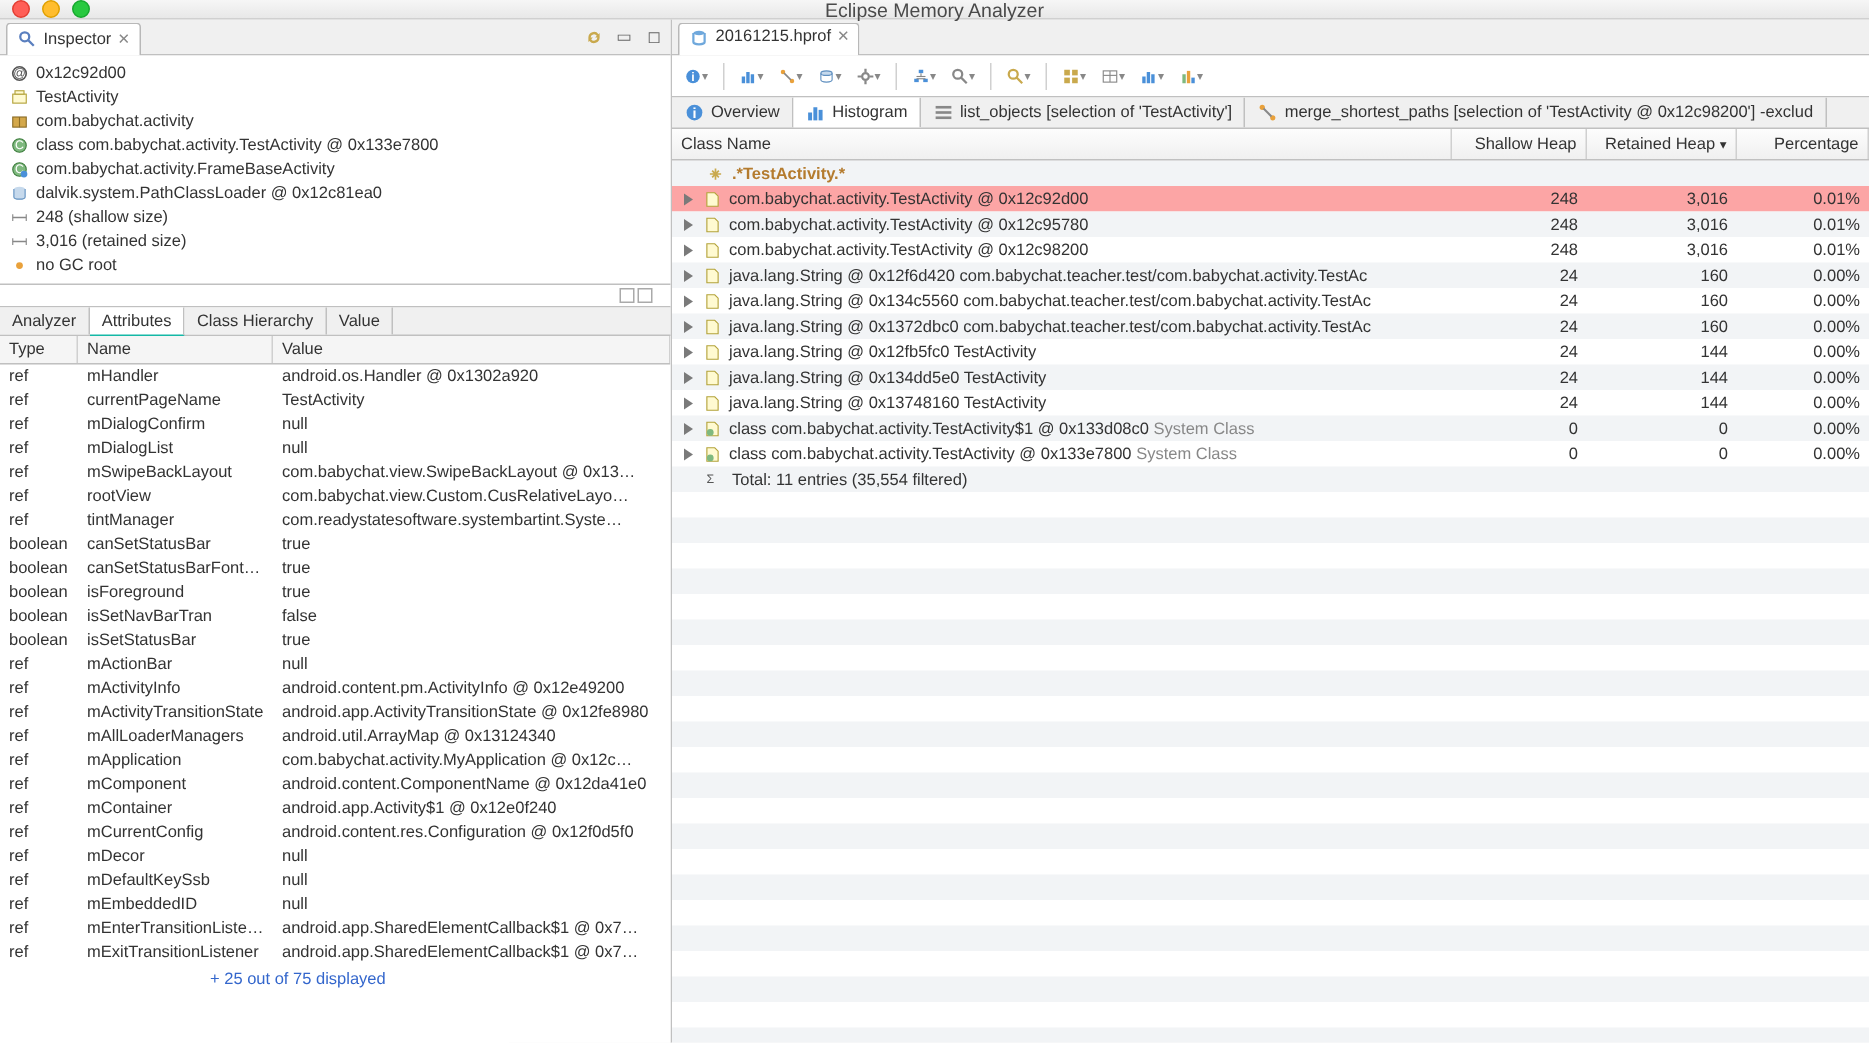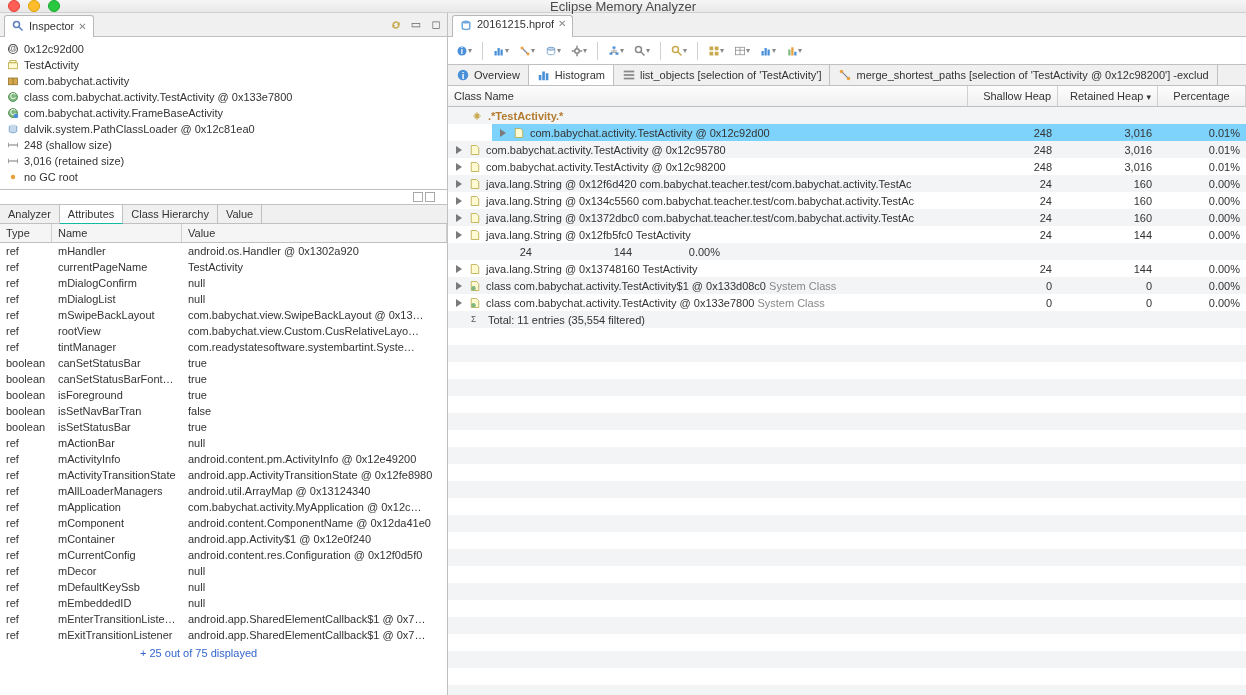--- a/index.html
+++ b/index.html
@@ -36,21 +36,21 @@
 .more{color:#3366cc;padding:4px 0 4px 140px}
 .toolbar{display:flex;align-items:center;gap:10px;padding:4px 8px;border-bottom:1px solid #c0c0c0;background:#fff;height:28px}
 .tbi{width:16px;height:16px;display:inline-flex;align-items:center;justify-content:center}
 .tbsep{width:1px;height:18px;background:#d0d0d0}
 .rtabs{display:flex;border-bottom:1px solid #c0c0c0;background:#f0f0f0;overflow:hidden}
 .rtab{display:flex;align-items:center;gap:4px;padding:3px 8px;border-right:1px solid #c0c0c0;white-space:nowrap}
 .rtab.active{background:#fff}
 .grid{flex:1;overflow:auto}
 .ghdr{display:flex;background:linear-gradient(#fdfdfd,#f0f0f0);border-bottom:1px solid #c0c0c0;position:sticky;top:0}
 .ghdr>div{padding:4px 6px;border-right:1px solid #d0d0d0}
-.gc1{flex:1}.gc2{width:90px;text-align:right}.gc3{width:100px;text-align:right}.gc4{width:88px;text-align:center}
+.gc1{flex:1}.gc2{width:90px;text-align:right}.gc3{width:100px;text-align:right}.gc4{width:88px;text-align:right}
 .grow{display:flex;align-items:center;height:17px}
 .grow:nth-child(odd){background:#f2f4f6}
 .grow>div{padding:1px 6px}
 .grow .gc1{flex:1;display:flex;align-items:center;gap:4px;white-space:nowrap;overflow:hidden}
 .grow .gc2,.grow .gc3,.grow .gc4{text-align:right}
 .tri{width:0;height:0;border-top:4px solid transparent;border-bottom:4px solid transparent;border-left:6px solid #7a7a7a;flex-shrink:0;margin:0 2px}
 .numgrey{color:#999}
 .bold{font-weight:normal}
 .sysclass{color:#888}
 .regex{color:#b47b2e;font-weight:bold}
@@ -505,21 +505,21 @@
                 <svg width="12" height="12" viewBox="0 0 16 16">
                   <path d="M3 8h10M8 3v10M5 5l6 6M11 5l-6 6" stroke="#c9a94d" stroke-width="1.5"></path>
                 </svg>
               </span>
               <span class="regex">.*TestActivity.*</span>
             </div>
             <div class="gc2 numgrey"><numeric></numeric></div>
             <div class="gc3 numgrey"><numeric></numeric></div>
             <div class="gc4 numgrey"><numeric></numeric></div>
           </div>
-          <div class="grow" style="background: #7dd3fc; margin-left: 44px;">
+          <div class="grow" style="background: #fca5a5;">
             <div class="gc1">
               <span class="tri"></span>
               <span class="tic">
                 <svg class="svgicon" viewBox="0 0 16 16">
                   <path d="M3 2h7l3 3v9H3z" fill="#fffad1" stroke="#b3a23a"></path>
                 </svg>
               </span>
               <span>com.babychat.activity.TestActivity @ 0x12c92d00</span>
             </div>
             <div class="gc2">248</div>
@@ -604,20 +604,29 @@
                   <path d="M3 2h7l3 3v9H3z" fill="#fffad1" stroke="#b3a23a"></path>
                 </svg>
               </span>
               <span>java.lang.String @ 0x12fb5fc0  TestActivity</span>
             </div>
             <div class="gc2">24</div>
             <div class="gc3">144</div>
             <div class="gc4">0.00%</div>
           </div>
           <div class="grow">
+            <div class="gc1">
+              <span class="tri"></span>
+              <span class="tic">
+                <svg class="svgicon" viewBox="0 0 16 16">
+                  <path d="M3 2h7l3 3v9H3z" fill="#fffad1" stroke="#b3a23a"></path>
+                </svg>
+              </span>
+              <span>java.lang.String @ 0x134dd5e0  TestActivity</span>
+            </div>
             <div class="gc2">24</div>
             <div class="gc3">144</div>
             <div class="gc4">0.00%</div>
           </div>
           <div class="grow">
             <div class="gc1">
               <span class="tri"></span>
               <span class="tic">
                 <svg class="svgicon" viewBox="0 0 16 16">
                   <path d="M3 2h7l3 3v9H3z" fill="#fffad1" stroke="#b3a23a"></path>

